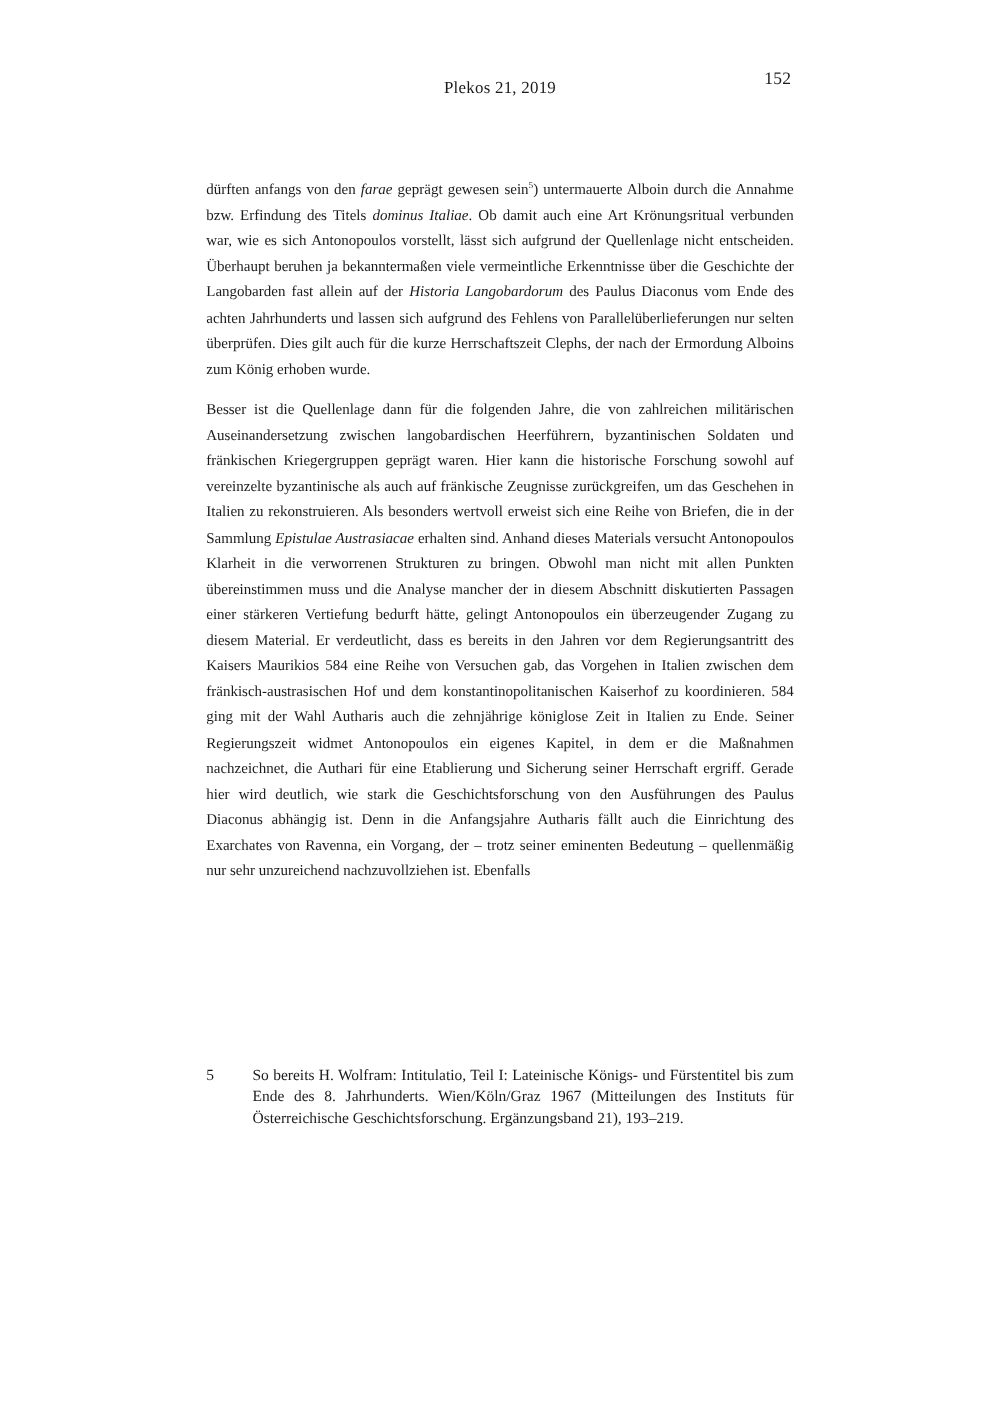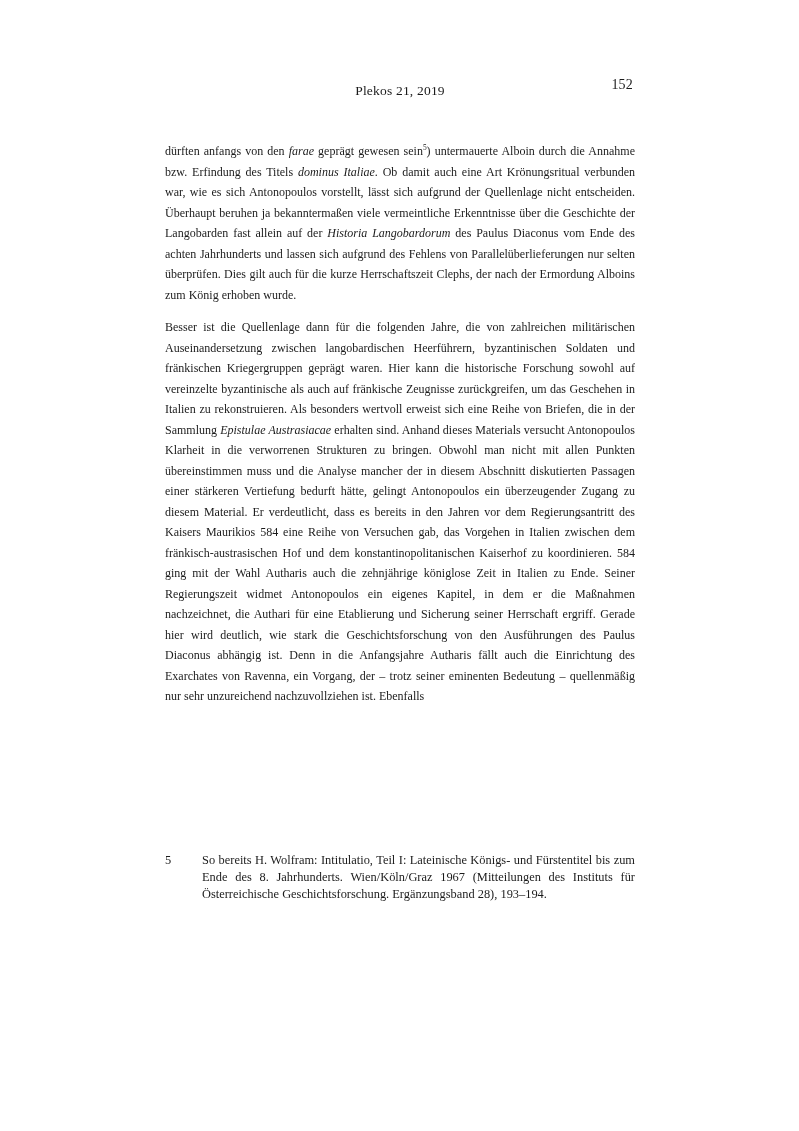--- a/index.html
+++ b/index.html
@@ -16,21 +16,21 @@
     -webkit-font-smoothing: antialiased;
   }
   .page {
     position: absolute;
     inset: 0;
     background: #ffffff;
     overflow: hidden;
   }
   .page-header {
     position: absolute;
-    top: 83px;
+    top: 62px;
     left: 165px;
     width: 470px;
     font-size: 13.5px;
     letter-spacing: 0.2px;
   }
   .journal {
     display: block;
     text-align: center;
   }
   .page-number {
@@ -93,17 +93,17 @@
   </header>
 
   <main class="body-text">
     <p class="para"><span>dürften anfangs von den </span><span class="italic">farae</span><span> geprägt gewesen sein</span><sup>5</sup><span>) untermauerte Alboin durch die Annahme bzw. Erfindung des Titels </span><span class="italic">dominus Italiae</span><span>. Ob damit auch eine Art Krönungsritual verbunden war, wie es sich Antonopoulos vorstellt, lässt sich aufgrund der Quellenlage nicht entscheiden. Überhaupt beruhen ja bekanntermaßen viele vermeintliche Erkenntnisse über die Geschichte der Langobarden fast allein auf der </span><span class="italic">Historia Langobardorum</span><span> des Paulus Diaconus vom Ende des achten Jahrhunderts und lassen sich aufgrund des Fehlens von Parallelüberlieferungen nur selten überprüfen. Dies gilt auch für die kurze Herrschaftszeit Clephs, der nach der Ermordung Alboins zum König erhoben wurde.</span></p>
     <p class="para"><span>Besser ist die Quellenlage dann für die folgenden Jahre, die von zahlreichen militärischen Auseinandersetzung zwischen langobardischen Heerführern, byzantinischen Soldaten und fränkischen Kriegergruppen geprägt waren. Hier kann die historische Forschung sowohl auf vereinzelte byzantinische als auch auf fränkische Zeugnisse zurückgreifen, um das Geschehen in Italien zu rekonstruieren. Als besonders wertvoll erweist sich eine Reihe von Briefen, die in der Sammlung </span><span class="italic">Epistulae Austrasiacae</span><span> erhalten sind. Anhand dieses Materials versucht Antonopoulos Klarheit in die verworrenen Strukturen zu bringen. Obwohl man nicht mit allen Punkten übereinstimmen muss und die Analyse mancher der in diesem Abschnitt diskutierten Passagen einer stärkeren Vertiefung bedurft hätte, gelingt Antonopoulos ein überzeugender Zugang zu diesem Material. Er verdeutlicht, dass es bereits in den Jahren vor dem Regierungsantritt des Kaisers Maurikios 584 eine Reihe von Versuchen gab, das Vorgehen in Italien zwischen dem fränkisch-austrasischen Hof und dem konstantinopolitanischen Kaiserhof zu koordinieren. 584 ging mit der Wahl Autharis auch die zehnjährige königlose Zeit in Italien zu Ende. Seiner Regierungszeit widmet Antonopoulos ein eigenes Kapitel, in dem er die Maßnahmen nachzeichnet, die Authari für eine Etablierung und Sicherung seiner Herrschaft ergriff. Gerade hier wird deutlich, wie stark die Geschichtsforschung von den Ausführungen des Paulus Diaconus abhängig ist. Denn in die Anfangsjahre Autharis fällt auch die Einrichtung des Exarchates von Ravenna, ein Vorgang, der – trotz seiner eminenten Bedeutung – quellenmäßig nur sehr unzureichend nachzuvollziehen ist. Ebenfalls</span></p>
   </main>
 
   <footer class="footnotes">
     <div class="footnote">
       <span class="fn-num">5</span>
-      <span class="fn-text">So bereits H. Wolfram: Intitulatio, Teil I: Lateinische Königs- und Fürstentitel bis zum Ende des 8. Jahrhunderts. Wien/Köln/Graz 1967 (Mitteilungen des Instituts für Österreichische Geschichtsforschung. Ergänzungsband 28), 193–194.</span>
+      <span class="fn-text">So bereits H. Wolfram: Intitulatio, Teil I: Lateinische Königs- und Fürstentitel bis zum Ende des 8. Jahrhunderts. Wien/Köln/Graz 1967 (Mitteilungen des Instituts für Österreichische Geschichtsforschung. Ergänzungsband 21), 193–219.</span>
     </div>
   </footer>
 
 </div>
 
 </body></html>

